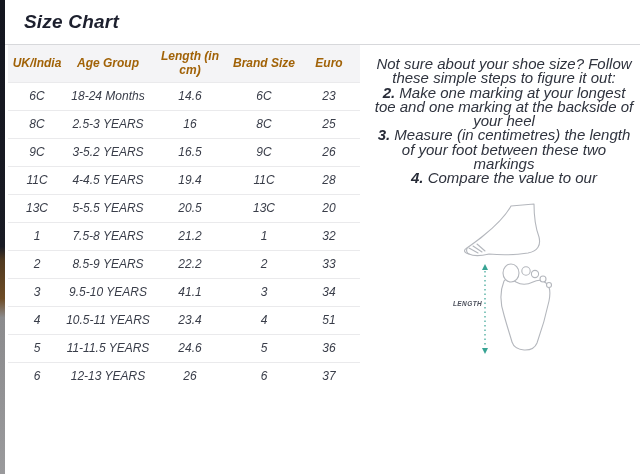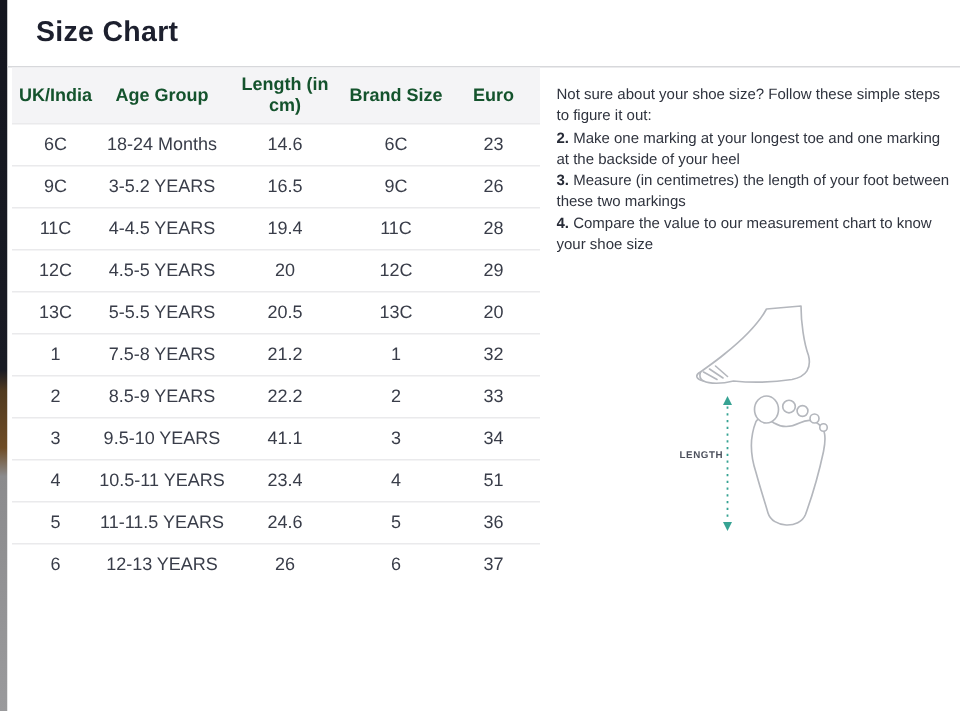--- a/index.html
+++ b/index.html
@@ -13,51 +13,51 @@
 
   
   .left-strip {
     position:absolute; left:0; top:0; width:5px; height:474px;
     background:linear-gradient(180deg,
       #14161f 0%, #191b24 52%,
       #513a20 55%, #6e4c26 63%,
       #8b8b8d 67%, #9a9a9c 100%);
   }
 
-  .modal { position:absolute; left:5px; top:0; width:635px; height:474px; background:#fff; }
+  .modal { position:absolute; left:5px; top:0; width:635px; height:474px; background:#fff;font-style:italic; }
 
   .title-bar {
     height:45px; border-bottom:1px solid #d7d8db;
     display:flex; align-items:center; padding-left:19px;
   }
   .title-bar h1 {
     font-size:19px; font-weight:700; color:#1d202e; letter-spacing:.2px;
   }
 
   .content { display:flex; height:429px; }
 
   .table-wrap { width:357px; padding-left:3px; }
   table { border-collapse:collapse; width:352px; table-layout:fixed; }
   thead th {
     background:#f4f4f6; height:37px;
-    font-size:12px; font-weight:700; color:#14532d; text-align:center;
+    font-size:12px; font-weight:700; color:#a16207; text-align:center;
     vertical-align:middle;
   }
   tbody td {
     height:28px; font-size:12px; font-weight:400; color:#393d49;
     text-align:center; vertical-align:middle;
     border-top:1px solid #eaeaec;
   }
 
   .v-divider { width:1px; background:#e3e4e7; }
 
   .right-panel { flex:1; padding:12px 8px 0 11px; }
   .instructions {
     width:266px; height:130px; overflow:hidden;
-    font-size:10px; line-height:14.3px; color:#2f333e;
+    font-size:15px; line-height:14.3px; color:#2f333e;text-align:center;
   }
   .instructions p { margin:0; }
   .instructions b { font-weight:700; color:#272b37; }
 
   .illustration { position:relative; height:184px; margin-top:8px; }
   .foot-side  { position:absolute; left:90px;  top:8px; }
   .foot-sole  { position:absolute; left:126px; top:68px; }
   .length-line{ position:absolute; left:110px; top:69px; }
   .length-label {
     position:absolute; left:82px; top:105px; width:26px;
@@ -102,39 +102,39 @@
             </thead>
           <tbody id="tbody">
               <tr>
                 <td>6C</td>
                 <td>18-24 Months</td>
                 <td>14.6</td>
                 <td>6C</td>
                 <td>23</td>
               </tr>
               <tr>
+                <td>8C</td>
+                <td>2.5-3 YEARS</td>
+                <td>16</td>
+                <td>8C</td>
+                <td>25</td>
+              </tr>
+              <tr>
                 <td>9C</td>
                 <td>3-5.2 YEARS</td>
                 <td>16.5</td>
                 <td>9C</td>
                 <td>26</td>
               </tr>
               <tr>
                 <td>11C</td>
                 <td>4-4.5 YEARS</td>
                 <td>19.4</td>
                 <td>11C</td>
                 <td>28</td>
-              </tr>
-              <tr>
-                <td>12C</td>
-                <td>4.5-5 YEARS</td>
-                <td>20</td>
-                <td>12C</td>
-                <td>29</td>
               </tr>
               <tr>
                 <td>13C</td>
                 <td>5-5.5 YEARS</td>
                 <td>20.5</td>
                 <td>13C</td>
                 <td>20</td>
               </tr>
               <tr>
                 <td>1</td>

